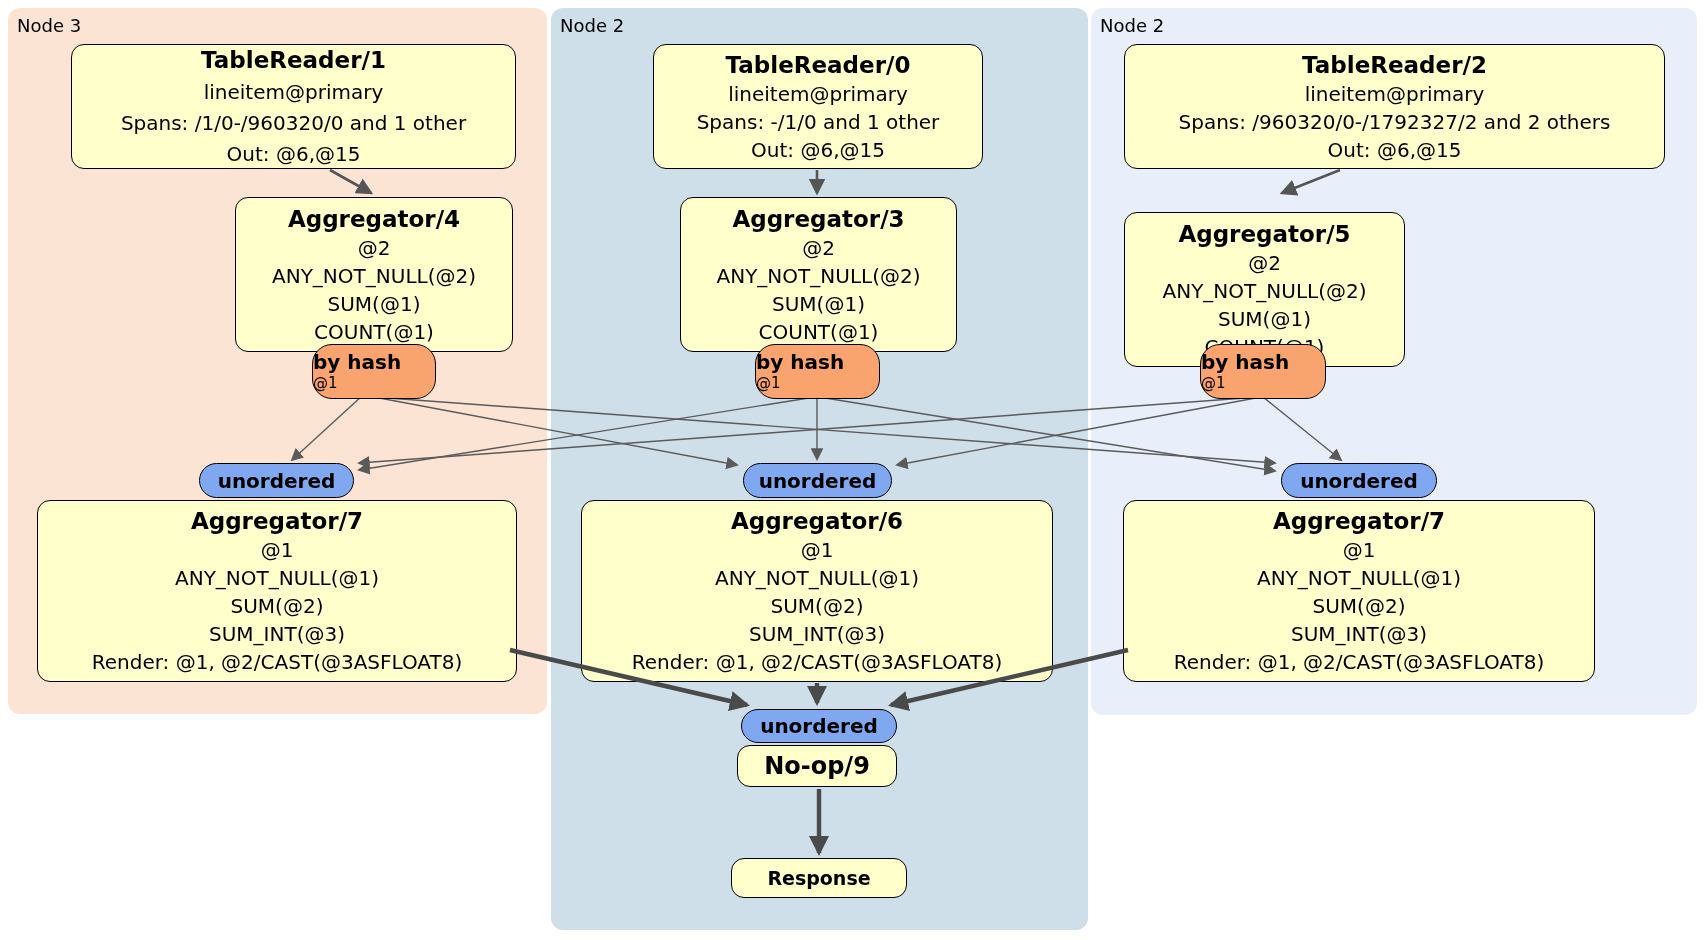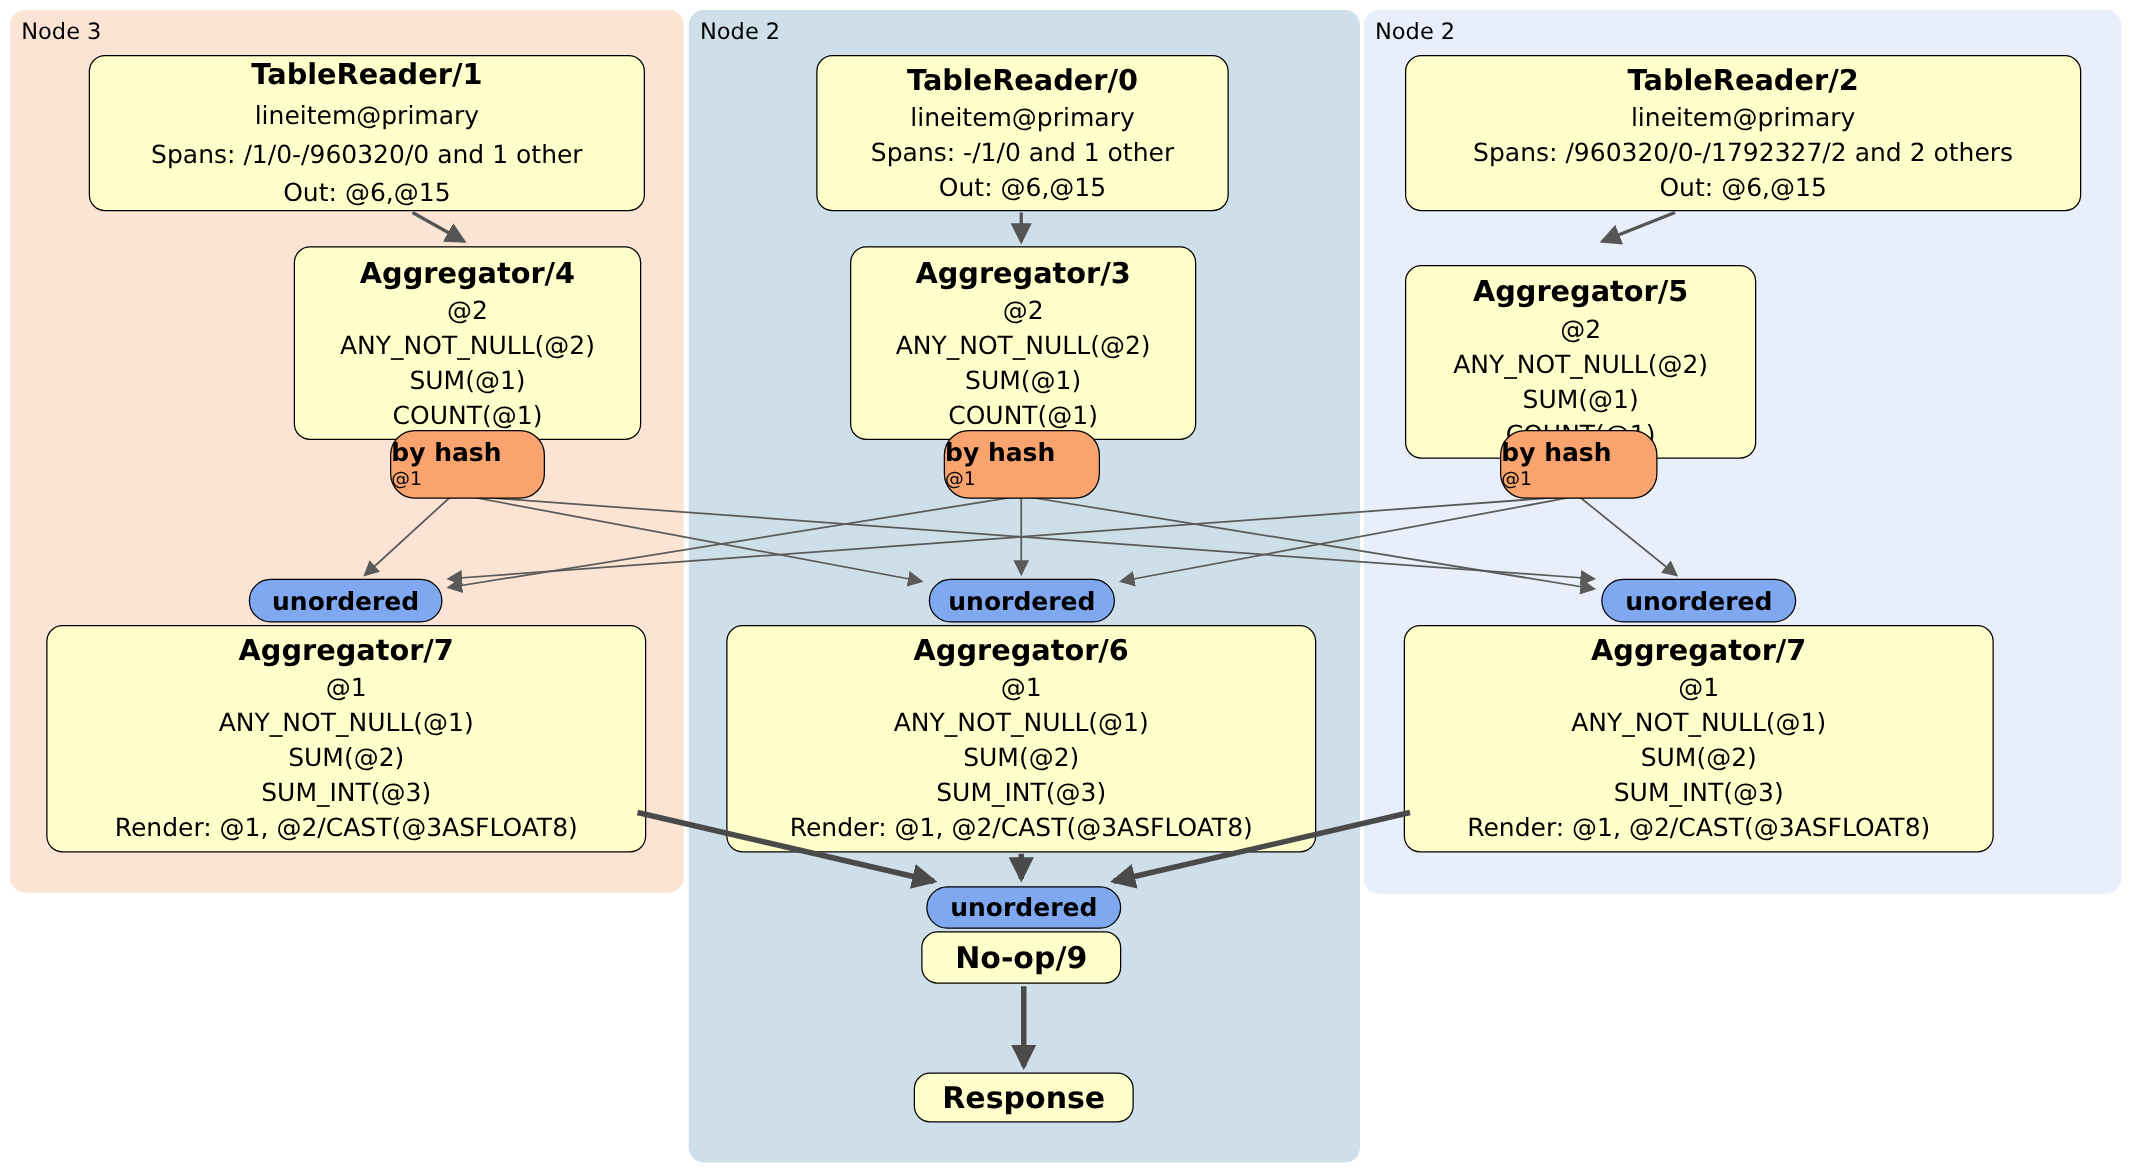--- a/index.html
+++ b/index.html
@@ -111,21 +111,21 @@
     <div class="bl">ANY_NOT_NULL(@1)</div>
     <div class="bl">SUM(@2)</div>
     <div class="bl">SUM_INT(@3)</div>
     <div class="bl">Render: @1, @2/CAST(@3ASFLOAT8)</div>
   </div>
 
   <div class="pbox" style="left:737px;top:745px;width:160px;height:42px;">
     <div class="title" style="font-size:24px;">No-op/9</div>
   </div>
   <div class="pbox" style="left:731px;top:858px;width:176px;height:40px;">
-    <div class="title" style="font-size:24px;">Response</div>
+    <div class="title" style="font-size:19px;">Response</div>
   </div>
 
   <svg id="edges" viewBox="0 0 1708 940">
     <defs>
       <marker id="ah-thin" markerUnits="strokeWidth" markerWidth="9" markerHeight="9" viewBox="0 0 10 10" refX="8.5" refY="5" orient="auto">
         <path d="M0,0 L10,5 L0,10 z" fill="#5a5a5a"></path>
       </marker>
       <marker id="ah-med" markerUnits="strokeWidth" markerWidth="6.5" markerHeight="6.5" viewBox="0 0 10 10" refX="8.5" refY="5" orient="auto">
         <path d="M0,0 L10,5 L0,10 z" fill="#555555"></path>
       </marker>

